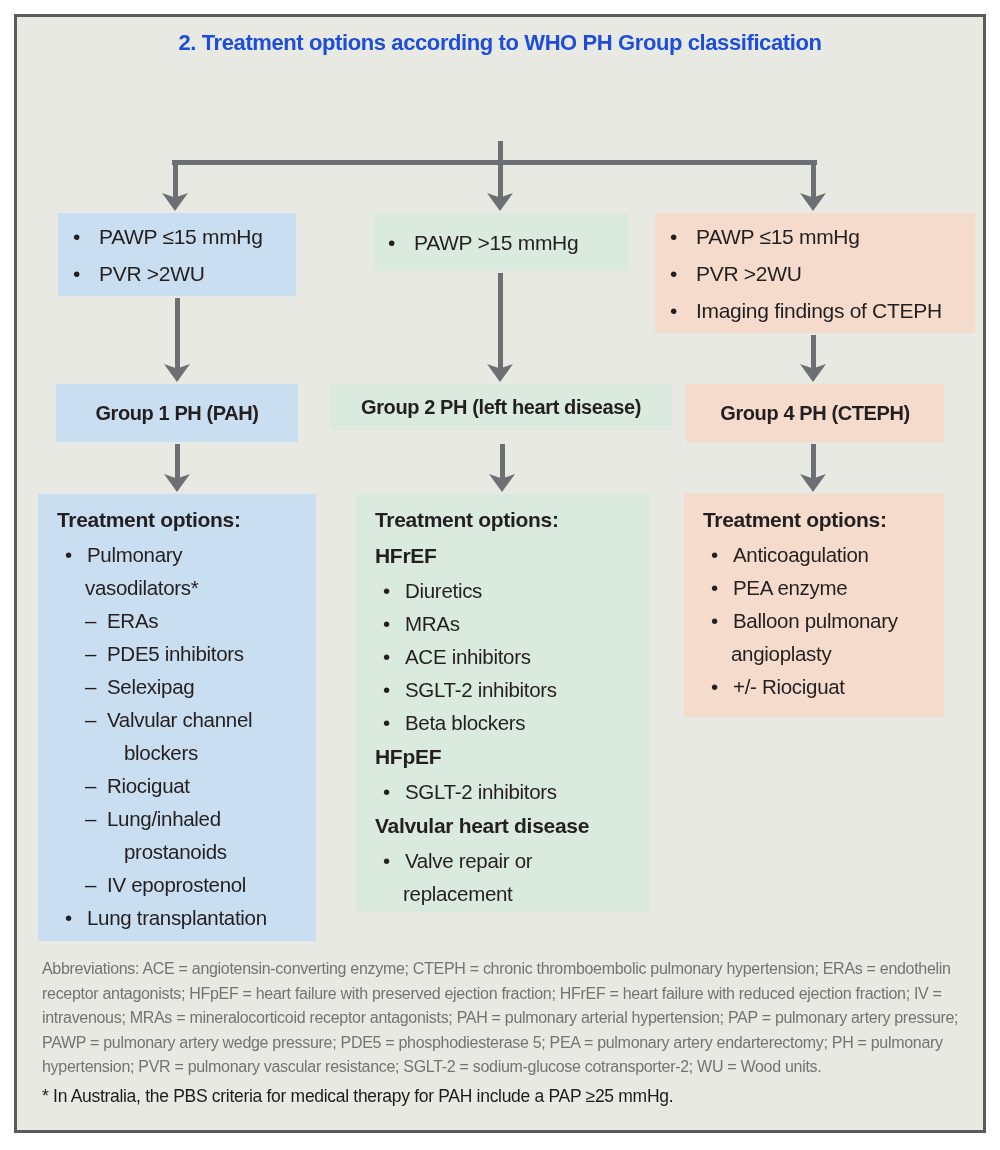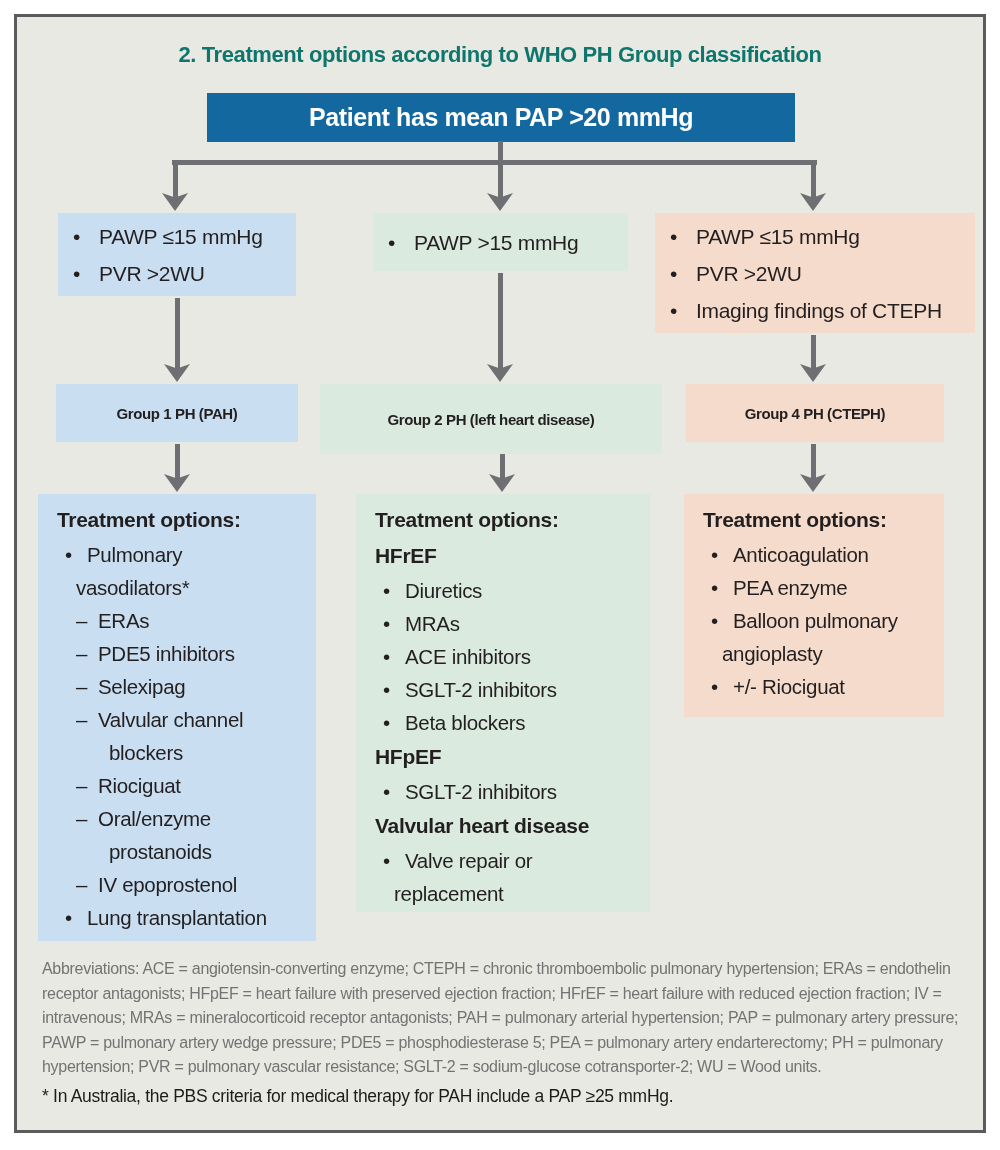--- a/index.html
+++ b/index.html
@@ -5,22 +5,22 @@
   html,body{margin:0;padding:0;background:#ffffff;}
   .page{
     position:relative;width:1000px;height:1150px;background:#ffffff;
     font-family:"Liberation Sans","DejaVu Sans",sans-serif;color:#231f20;overflow:hidden;
   }
   .frame{
     position:absolute;left:14px;top:14px;width:972px;height:1119px;
     background:var(--frame_bg);border:3px solid var(--frame_border);box-sizing:border-box;
   }
   .title{
-    position:absolute;left:0;right:0;top:42px;text-align:center;
-    font-size:22px;font-weight:bold;letter-spacing:-0.4px;color:#0f766e;
+    position:absolute;left:0;right:0;top:30px;text-align:center;
+    font-size:22px;font-weight:bold;letter-spacing:-0.4px;color:#1d4ed8;
   }
   .rootbox{
     position:absolute;left:207px;top:93px;width:588px;height:49px;
     background:var(--header);color:#ffffff;display:flex;align-items:center;justify-content:center;
     font-size:25px;font-weight:bold;letter-spacing:-0.4px;
   }
   .conn{position:absolute;background:var(--arrow);}
   #stem{left:498px;top:141px;width:5px;height:21px;}
   #hbar{left:172px;top:160px;width:645px;height:5px;}
   .arrow{position:absolute;width:26px;display:flex;flex-direction:column;align-items:center;}
@@ -44,58 +44,55 @@
   .criteria,.group,.treat{position:absolute;box-sizing:border-box;letter-spacing:-0.3px;}
   .criteria{display:flex;flex-direction:column;justify-content:center;padding-left:15px;}
   .criteria.c1{left:58px;top:213px;width:238px;height:83px}
   .criteria.c2{left:373px;top:213px;width:255px;height:58px}
   .criteria.c3{left:655px;top:213px;width:320px;height:120px}
   .criteria .row{line-height:37px;font-size:21px;}
   .criteria .mk{width:26px;flex:none;}
 
   .group{display:flex;align-items:center;justify-content:center;}
   .group.c1{left:56px;top:384px;width:242px;height:58px}
-  .group.c2{left:320px;top:384px;width:342px;height:70px}
+  .group.c2{left:330px;top:384px;width:342px;height:46px}
   .group.c3{left:686px;top:384px;width:258px;height:58px}
-  .glabel{font-size:15px;font-weight:bold;letter-spacing:-0.4px;}
+  .glabel{font-size:20px;font-weight:bold;letter-spacing:-0.4px;}
 
   .treat{padding:8px 14px 7px 19px;}
   .treat.c1{left:38px;top:494px;width:278px;height:447px}
   .treat.c2{left:356px;top:494px;width:294px;height:418px}
   .treat.c3{left:684px;top:494px;width:260px;height:223px}
   .treat .row{line-height:33px;font-size:20.5px;}
   .treat .row.h{line-height:36px;font-size:21px;font-weight:bold;margin-left:0;}
   .treat .mk{width:22px;flex:none;}
 
   .row{display:flex;align-items:baseline;}
   .row.i0{margin-left:8px;}
-  .row.i1{margin-left:19px;}
-  .row.i2{margin-left:52px;}
+  .row.i1{margin-left:28px;}
+  .row.i2{margin-left:67px;}
   .criteria .row.i0{margin-left:0;}
 
   #abbr{
     position:absolute;left:42px;top:957px;width:920px;
     font-size:16px;line-height:24.5px;letter-spacing:-0.3px;color:#737373;
   }
   #footnote{
     position:absolute;left:42px;top:1086px;width:920px;
     font-size:17.5px;letter-spacing:-0.3px;color:#1c1c1c;
   }
 </style>
 </head>
 <body>
 
 <div class="page" id="canvas">
   <div class="frame"></div>
 
   <div class="title">2. Treatment options according to WHO PH Group classification</div>
 
-  <div class="rootbox">
-    <span>Patient has mean PAP &gt;20 mmHg</span>
-  </div>
 
   <div id="stem" class="conn"></div>
   <div id="hbar" class="conn"></div>
 
   <div class="arrow" id="ar1">
       <div class="shaft"></div>
       <div class="head"></div>
     </div>
   <div class="arrow" id="ar2">
       <div class="shaft"></div>
@@ -175,21 +172,21 @@
       </div>
       <div class="row i2">
         <span class="tx">blockers</span>
       </div>
       <div class="row i1">
         <span class="mk">–</span>
         <span class="tx">Riociguat</span>
       </div>
       <div class="row i1">
         <span class="mk">–</span>
-        <span class="tx">Oral/enzyme</span>
+        <span class="tx">Lung/inhaled</span>
       </div>
       <div class="row i2">
         <span class="tx">prostanoids</span>
       </div>
       <div class="row i1">
         <span class="mk">–</span>
         <span class="tx">IV epoprostenol</span>
       </div>
       <div class="row i0">
         <span class="mk">•</span>

